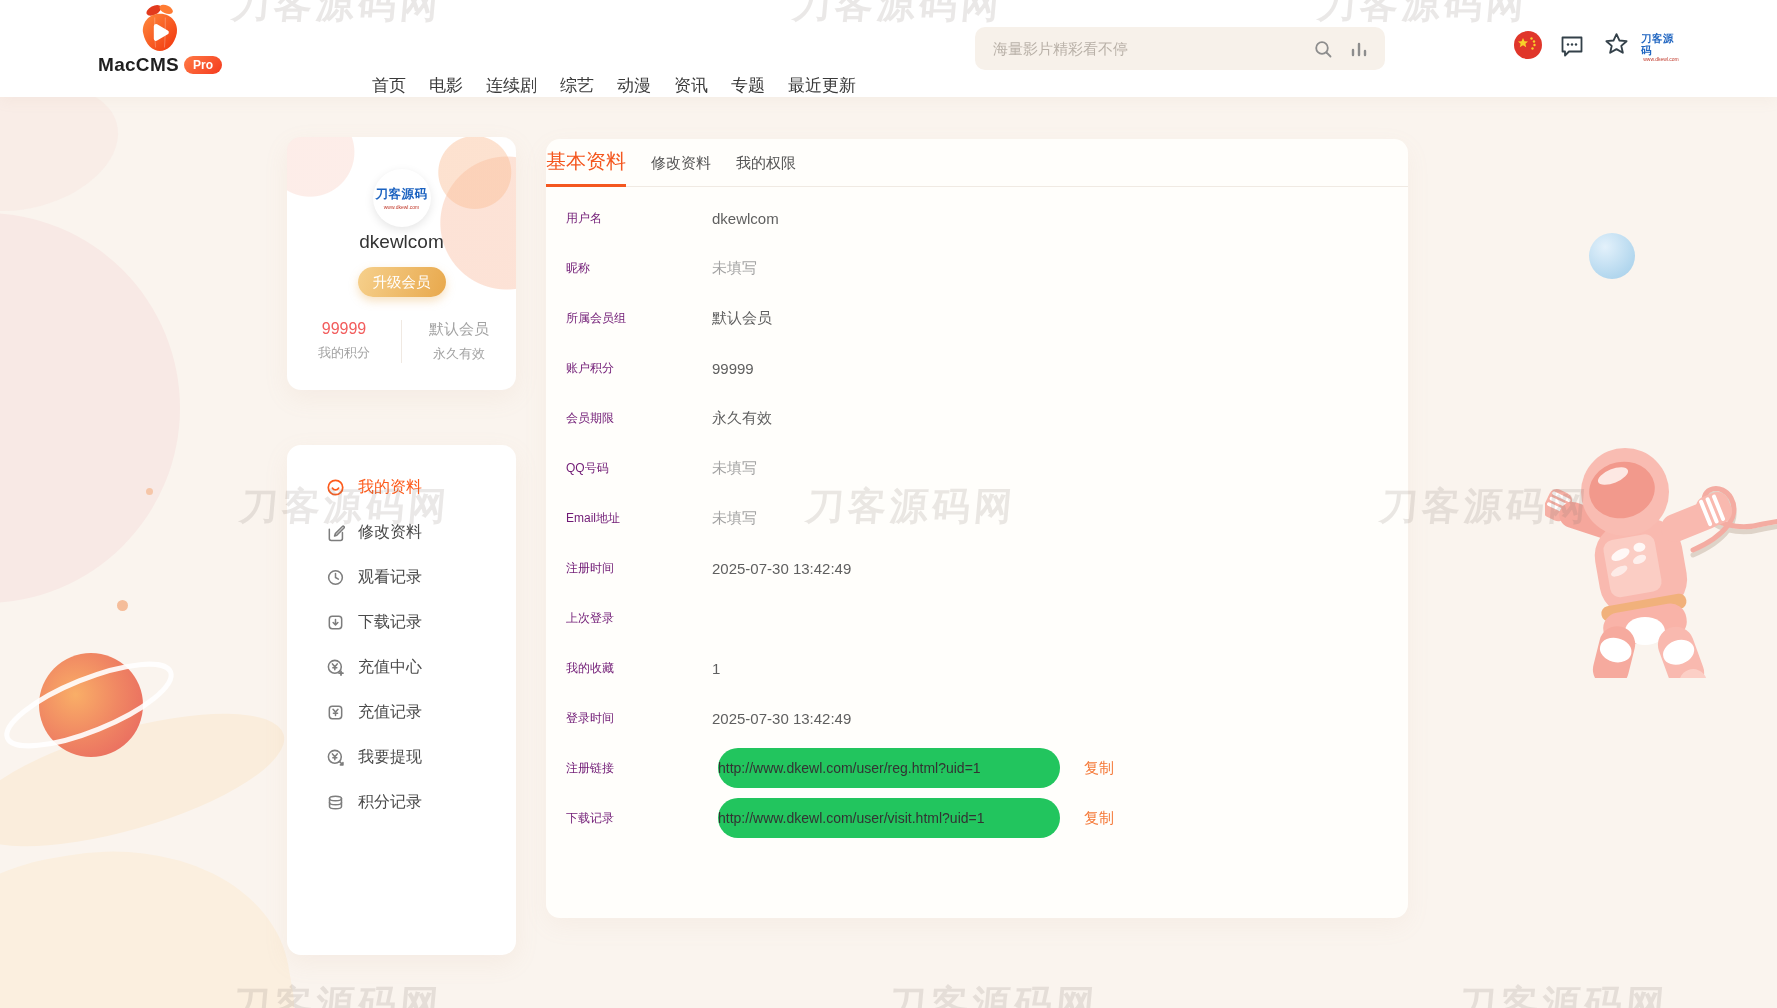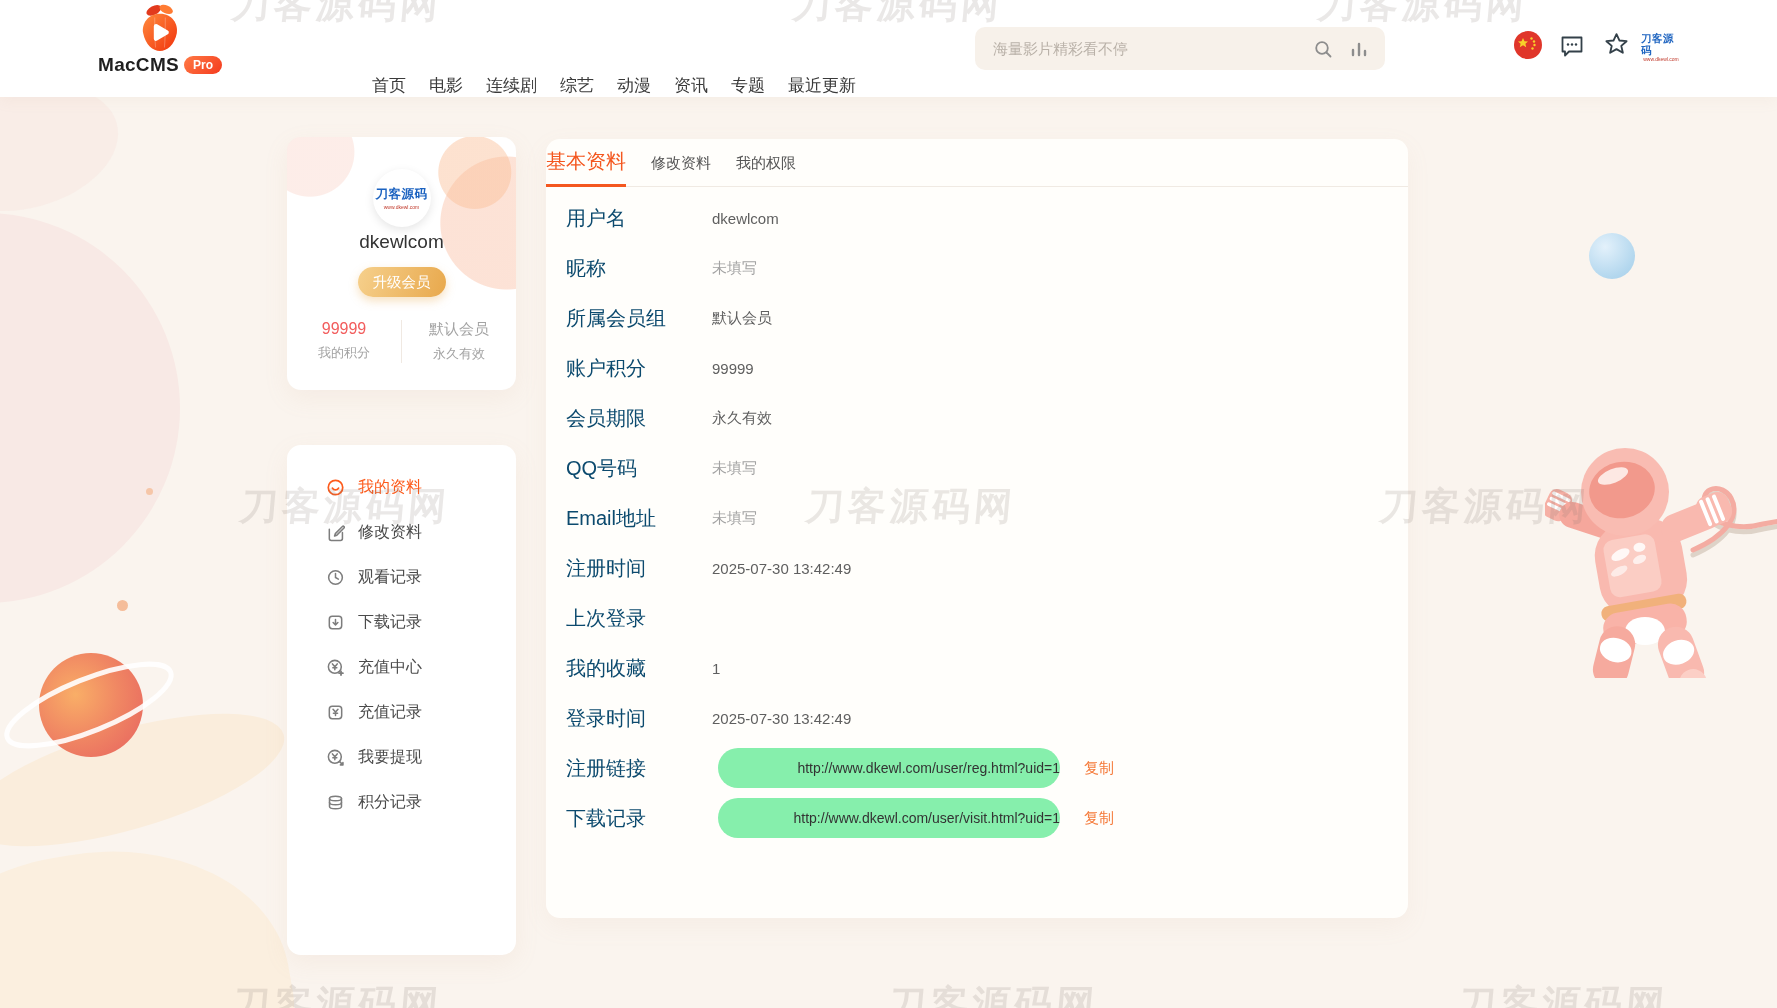--- a/index.html
+++ b/index.html
@@ -88,25 +88,25 @@
   
   .panel { position:absolute; left:546px; top:139px; width:862px; height:779px; background:#fffefb;
            border-radius:14px; box-shadow:0 8px 24px rgba(205,170,140,.08); z-index:10; }
   .tabs { position:absolute; left:0; top:0; width:100%; height:48px; border-bottom:1px solid #f0eae3;
           display:flex; align-items:flex-end; gap:25px; }
   .tab { font-size:15px; color:#555; padding-bottom:13px; cursor:pointer; }
   .tab.active { font-size:20px; color:#f4571f; font-weight:500; padding-bottom:9px;
                 border-bottom:3px solid #f4571f; margin-bottom:-1px; }
   .rows { position:absolute; left:0; top:54px; width:100%; }
   .row { height:50px; display:flex; align-items:center; padding-left:20px; }
-  .row-label { width:146px; font-size:20px; color:#0c4a6e; flex:0 0 146px; }
+  .row-label { width:146px; font-size:12px; color:#701a75; flex:0 0 146px; }
   .row-value { font-size:15px; color:#5f5f5f; }
   .row-value.muted { color:#a3a3a3; }
   .link-input { width:342px; height:40px; margin-left:6px; border:0; outline:none; border-radius:20px;
-                background:#86efac; text-align:right; font-size:14px; color:#333; }
+                background:#22c55e; text-align:left; font-size:14px; color:#333; }
   .copy-btn { margin-left:24px; background:none; border:0; color:#f57a3a; font-size:15px; cursor:pointer; }
 </style>
 </head>
 <body>
 
 <div id="screen">
 
   <div class="deco big-circle"></div>
   <div class="deco left-blob"></div>
   <div class="deco blob-band"></div>

